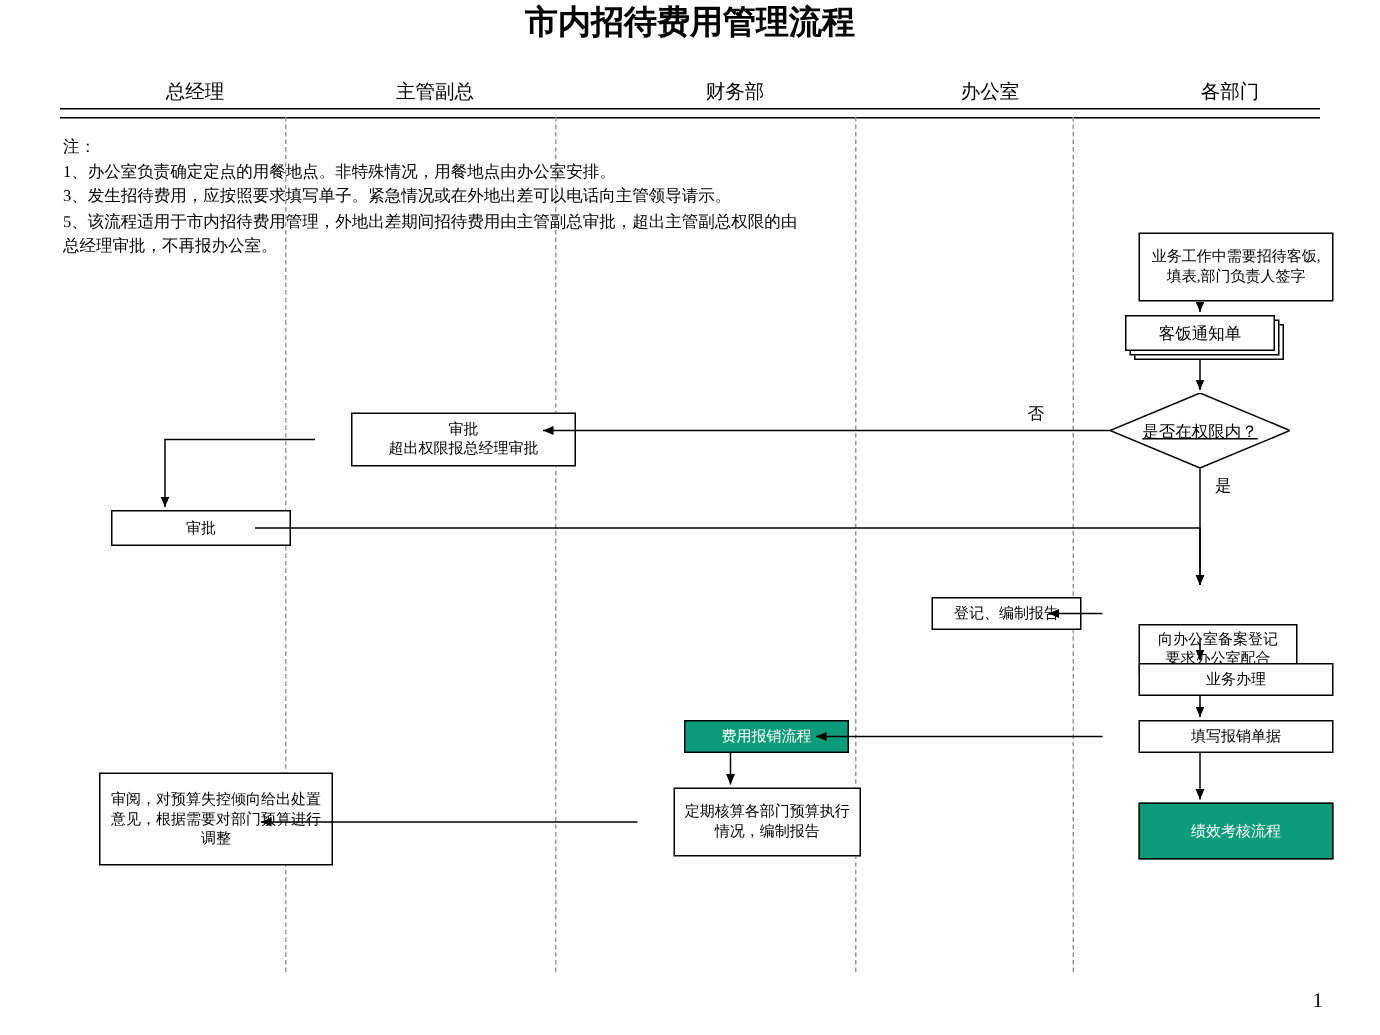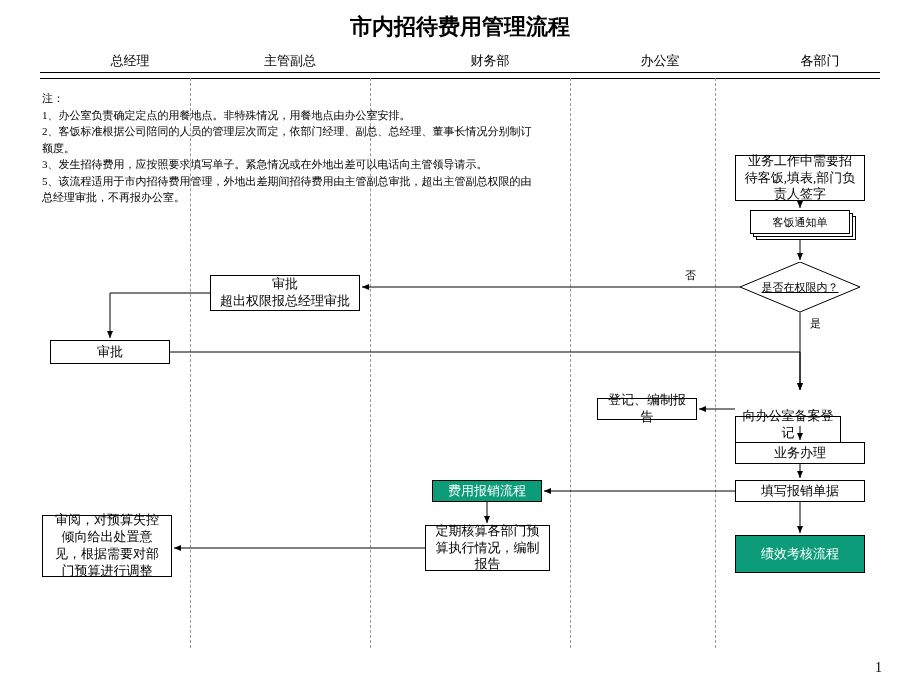--- a/index.html
+++ b/index.html
@@ -11,21 +11,20 @@
     width: 920px;
     height: 690px;
     position: relative;
     font-size: 12px;
     color: #000;
   }
   .title {
     text-align: center;
     font-size: 22px;
     font-weight: bold;
-    padding-top: 12px;
     padding-bottom: 8px;
   }
   .lane-header {
     position: absolute;
     top: 52px;
     width: 920px;
     left: 0;
   }
   .lane-label {
     position: absolute;
@@ -51,23 +50,24 @@
     line-height: 1.5;
   }
   .box {
     position: absolute;
     border: 1px solid #000;
     background: #fff;
     display: flex;
     align-items: center;
     justify-content: center;
     text-align: center;
-    font-size: 13px;
+    font-size: 10px;
     padding: 4px 6px;
     line-height: 1.3;
+    margin-left: 24px;
   }
   .multidoc {
     position: absolute;
   }
   .multidoc .layer {
     position: absolute;
     border: 1px solid #000;
     background: #fff;
     width: 100%;
     height: 100%;
@@ -127,21 +127,20 @@
 <div class="hr-bot"></div>
 
 <div class="vline" style="left:190px"></div>
 <div class="vline" style="left:370px"></div>
 <div class="vline" style="left:570px"></div>
 <div class="vline" style="left:715px"></div>
 
 <div class="note">
   <div>注：</div>
   <div>1、办公室负责确定定点的用餐地点。非特殊情况，用餐地点由办公室安排。</div>
-  <div>2、客饭标准根据公司陪同的人员的管理层次而定，依部门经理、副总、总经理、董事长情况分别制订额度。</div>
   <div>3、发生招待费用，应按照要求填写单子。紧急情况或在外地出差可以电话向主管领导请示。</div>
   <div>5、该流程适用于市内招待费用管理，外地出差期间招待费用由主管副总审批，超出主管副总权限的由总经理审批，不再报办公室。</div>
 </div>
 
 <div class="box" style="left:735px;top:155px;width:130px;height:46px">业务工作中需要招待客饭,填表,部门负责人签字</div>
 
 <div class="multidoc" style="left:750px;top:210px;width:100px;height:24px">
   <div class="layer" style="top:6px;left:6px"></div>
   <div class="layer" style="top:3px;left:3px"></div>
   <div class="layer" style="top:0;left:0">客饭通知单</div>
@@ -169,21 +168,21 @@
 <div class="box" style="left:735px;top:442px;width:130px;height:22px">业务办理</div>
 
 <div class="box" style="left:735px;top:480px;width:130px;height:22px">填写报销单据</div>
 
 <div class="box sub" style="left:432px;top:480px;width:110px;height:22px;border:1px solid #000">费用报销流程</div>
 
 <div class="box sub" style="left:735px;top:535px;width:130px;height:38px;border:1px solid #000">绩效考核流程</div>
 
 <div class="box" style="left:425px;top:525px;width:125px;height:46px">定期核算各部门预算执行情况，编制报告</div>
 
-<div class="box" style="left:42px;top:515px;width:130px;height:62px">审阅，对预算失控倾向给出处置意见，根据需要对部门预算进行调整</div>
+<div class="box" style="left:42px;top:515px;width:156px;height:62px">审阅，对预算失控倾向给出处置意见，根据需要对部门预算进行调整</div>
 
 <div class="pagenum">1</div>
 
 <svg class="lines">
   <defs>
     <marker id="arrow" markerWidth="8" markerHeight="8" refX="7" refY="3" orient="auto">
       <path d="M0,0 L7,3 L0,6 Z" fill="#000"></path>
     </marker>
   </defs>
 

